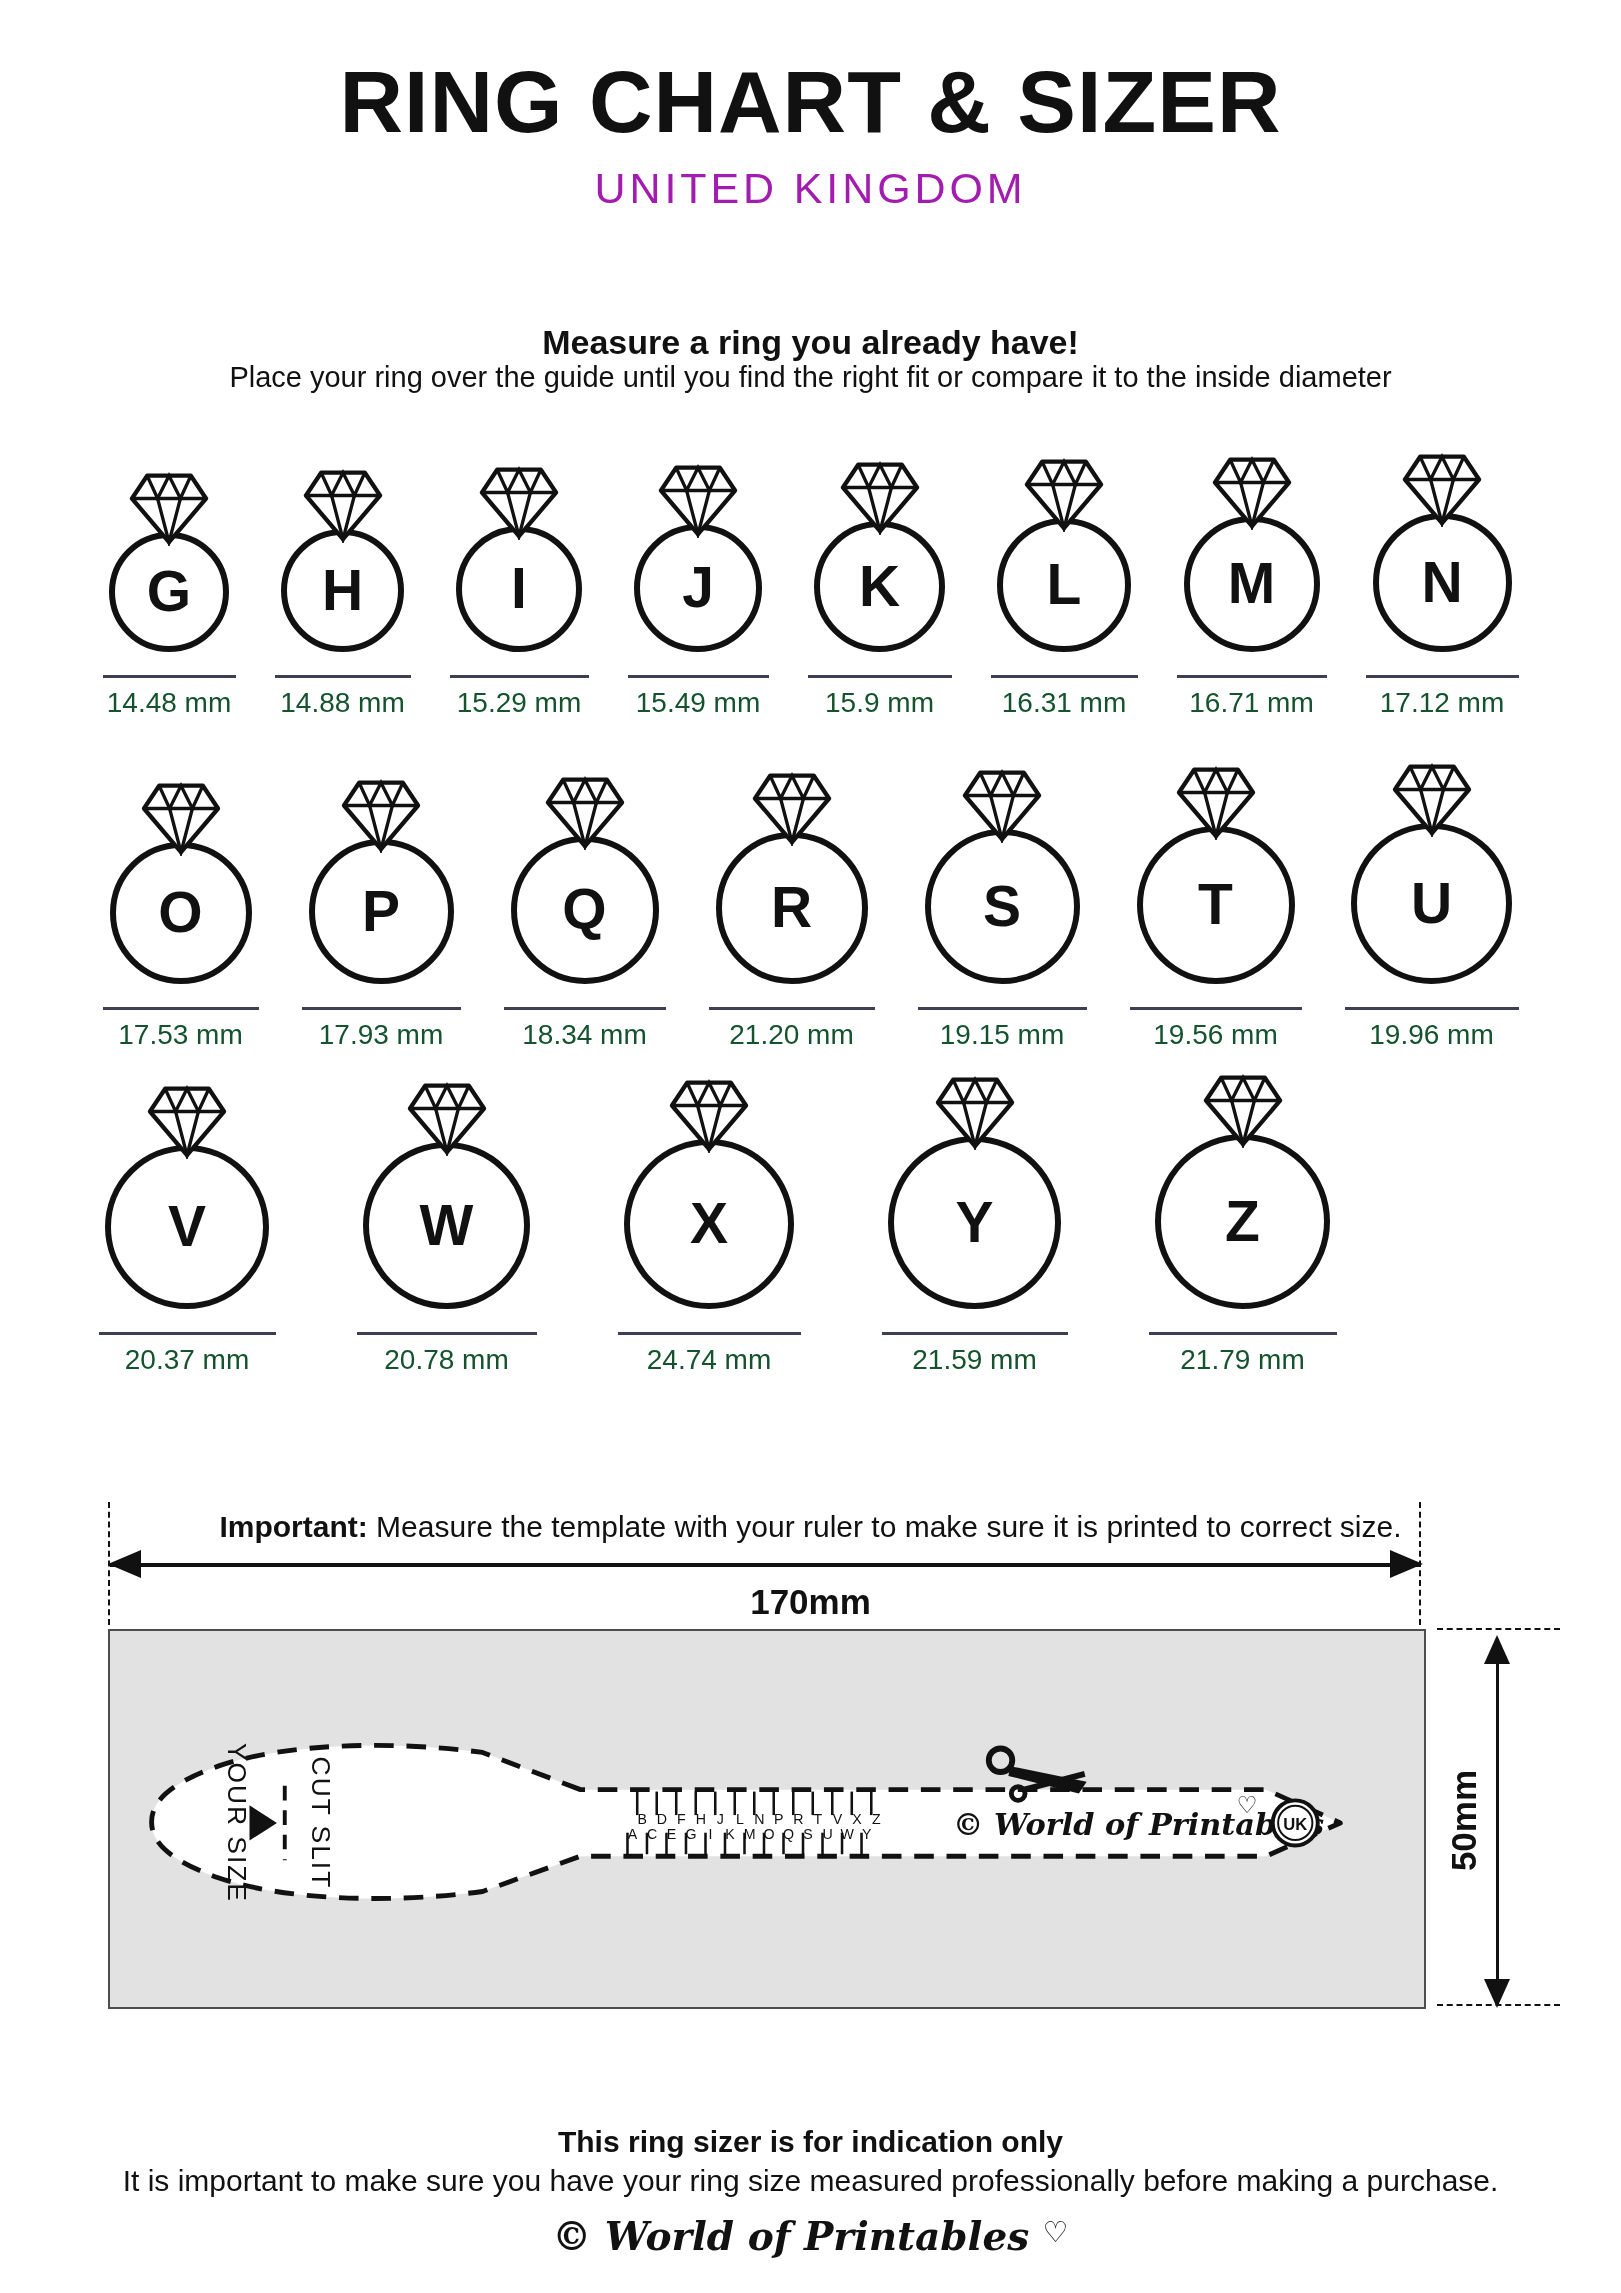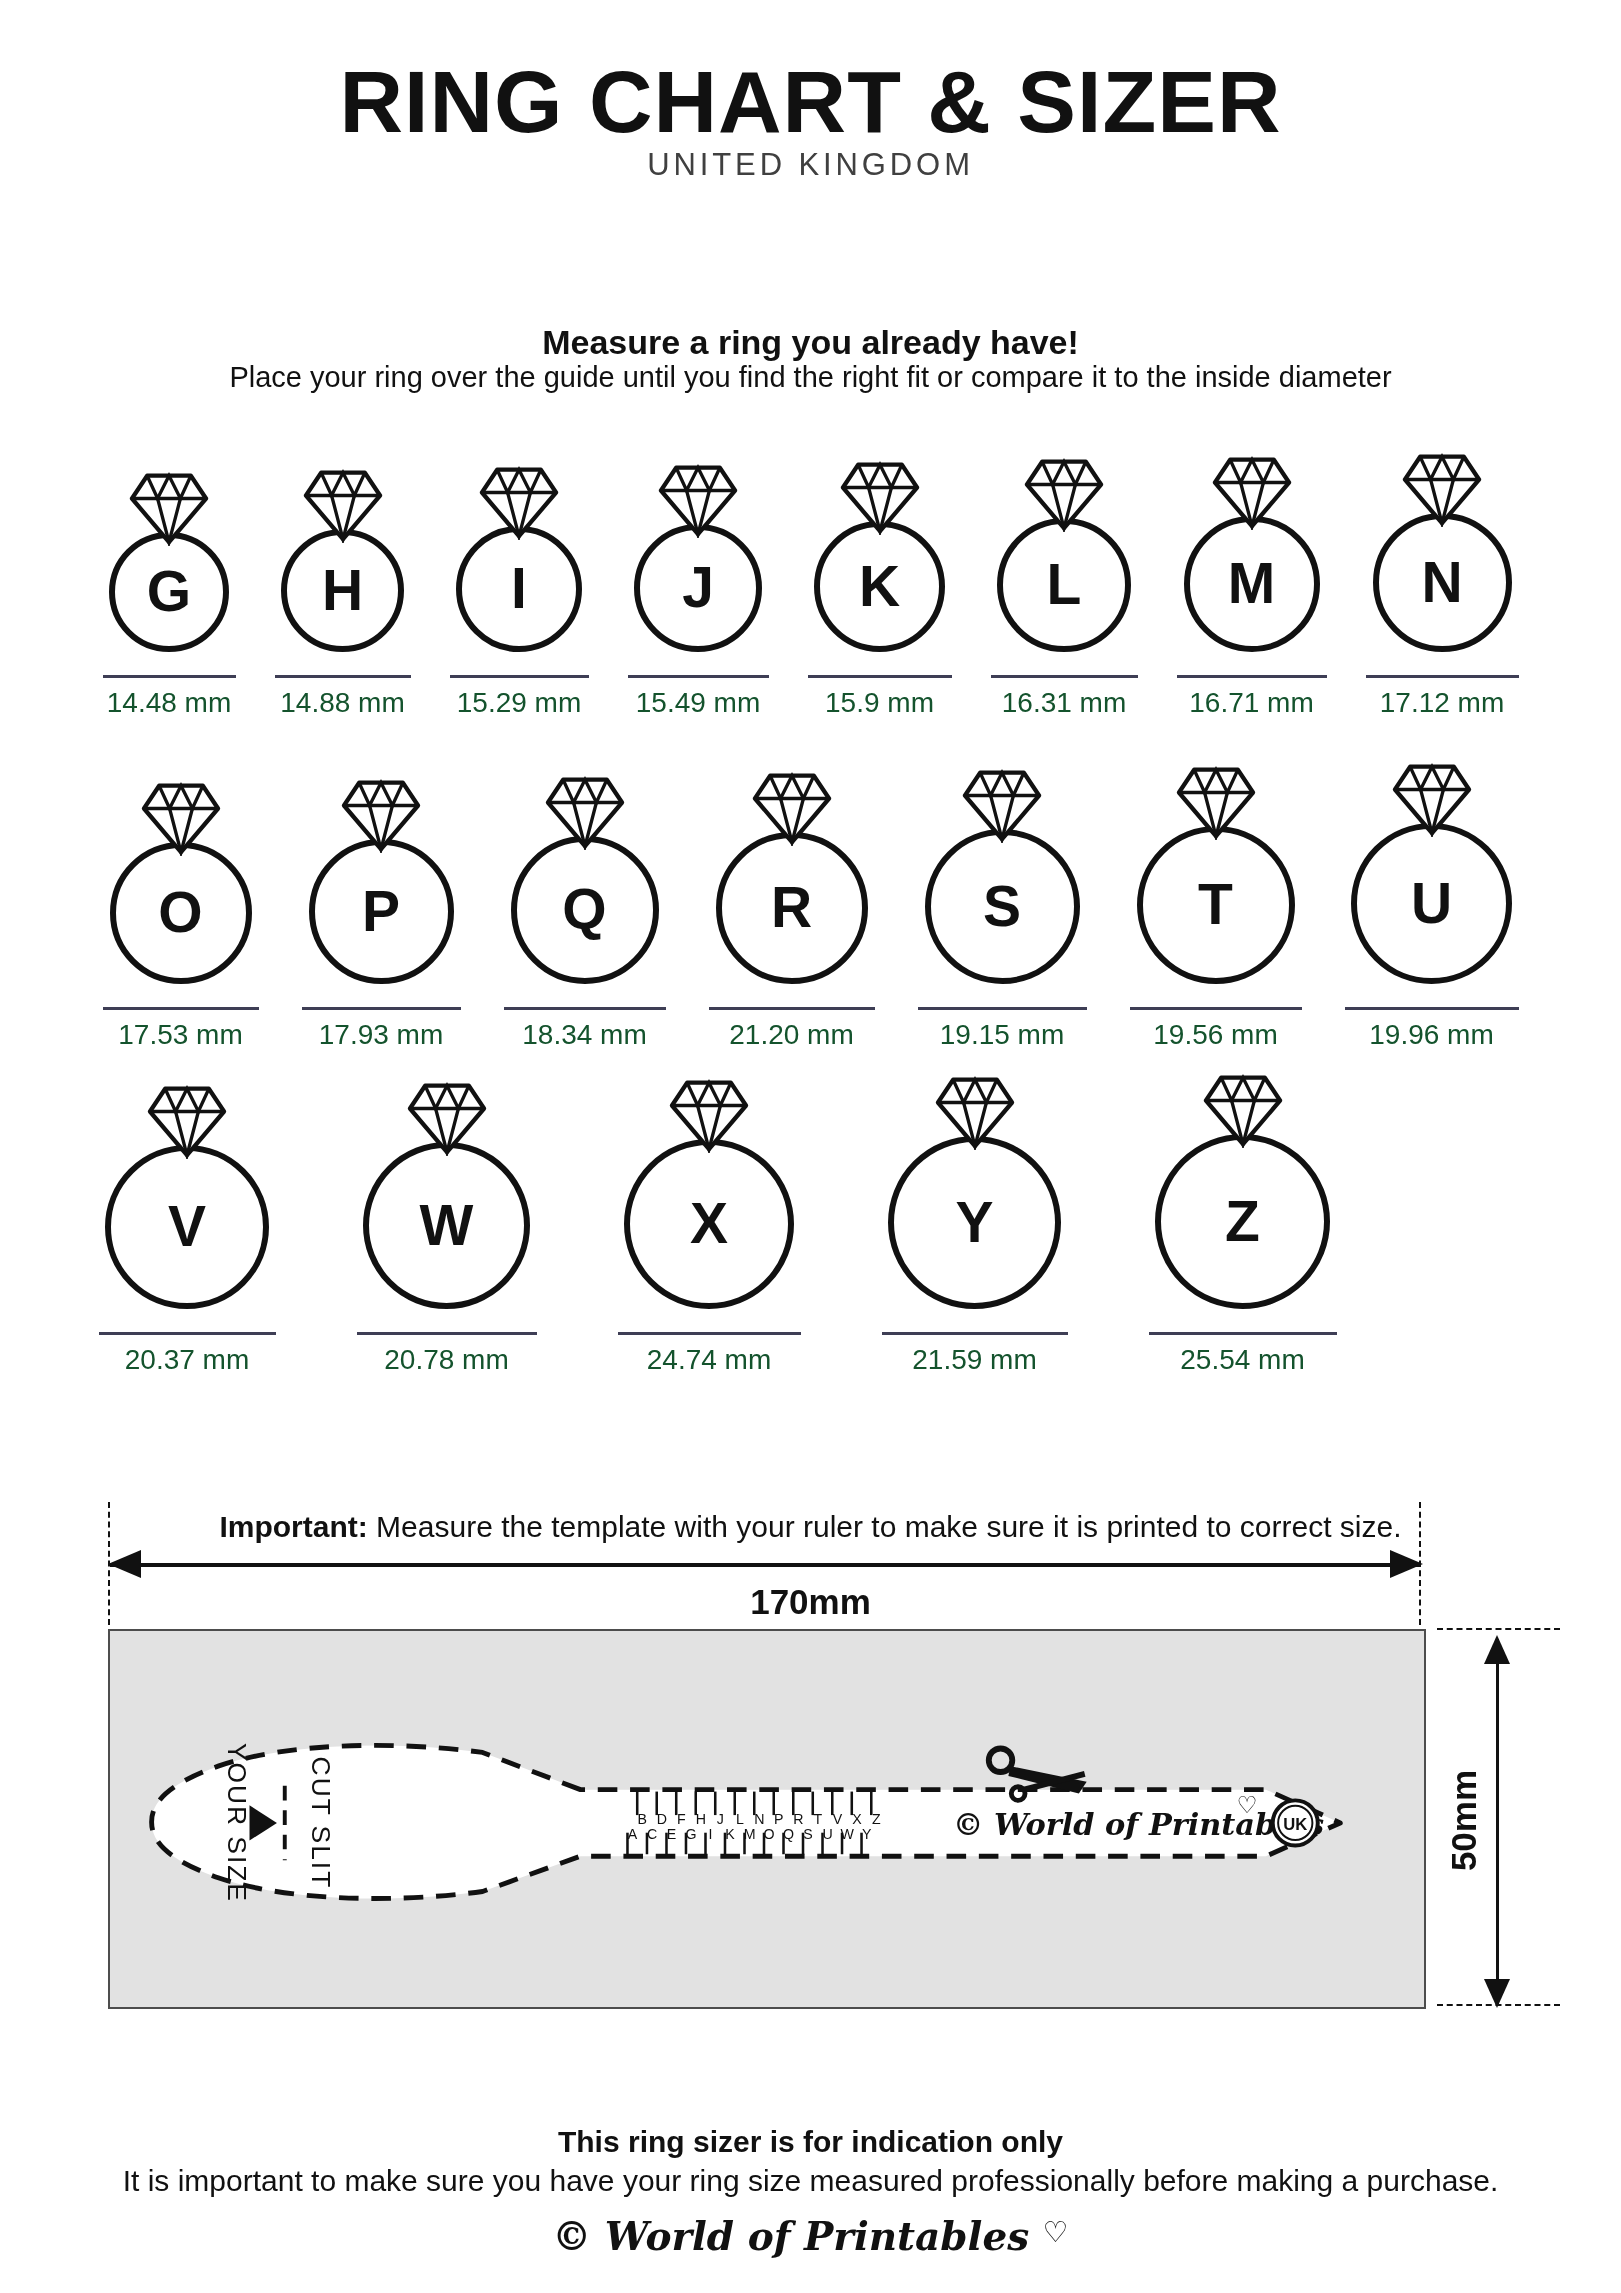--- a/index.html
+++ b/index.html
@@ -3,21 +3,21 @@
 <meta charset="utf-8">
 <style>
   html,body{margin:0;padding:0;}
   body{
     width:1621px;height:2294px;position:relative;background:#ffffff;
     font-family:"Liberation Sans", sans-serif;color:#111;overflow:hidden;
   }
   .center{left:0;width:100%;text-align:center;position:absolute;}
   
   .title{top:51px;font-size:88px;font-weight:800;letter-spacing:1px;}
-  .subtitle{top:147px;font-size:31px;font-weight:300;letter-spacing:3.9px;color:#404040;}
+  .subtitle{top:164px;font-size:43px;font-weight:300;letter-spacing:3.9px;color:#a21caf;}
   .instr-bold{top:323px;font-size:34px;font-weight:700;}
   .instr-text{top:361px;font-size:29px;font-weight:400;}
   
   .ring-row{position:absolute;left:0;width:100%;display:flex;justify-content:center;align-items:flex-end;}
   .row-0{bottom:1575px;gap:39px;}
   .row-1{bottom:1243px;gap:43px;}
   .row-2{bottom:918px;gap:81px;transform:translateX(-93px);}
   .ring{display:flex;flex-direction:column;align-items:center;}
   .gem{margin-bottom:-13.7px;position:relative;z-index:1;}
   .circle{border:6.9px solid #111;border-radius:50%;background:#fff;display:flex;align-items:center;justify-content:center;box-sizing:content-box;}
@@ -311,21 +311,21 @@
       <svg class="gem" width="86" height="76" viewBox="0 0 90 80">
         <polygon points="22,6 68,6 84,30 45,76 6,30" fill="#fff" stroke="#111" stroke-width="4.5" stroke-linejoin="round"></polygon>
         <line x1="6" y1="30" x2="84" y2="30" stroke="#111" stroke-width="3.5"></line>
         <polyline points="22,6 33,30 45,6 57,30 68,6" fill="none" stroke="#111" stroke-width="3.5"></polyline>
         <polyline points="33,30 45,76 57,30" fill="none" stroke="#111" stroke-width="3.5"></polyline>
       </svg>
       <div class="circle" style="width:163px;height:163px">
         <span class="letter">Z</span>
       </div>
       <div class="uline" style="width:188px;background:#3e3e55"></div>
-      <div class="mm">25.54 mm</div>
+      <div class="mm">21.79 mm</div>
     </div>
   </div>
 
 <div class="center important">
   <b>Important:</b><span> Measure the template with your ruler to make sure it is printed to correct size.</span>
 </div>
 <div class="dash-v" style="left:108px;top:1502px;height:123px;"></div>
 <div class="dash-v" style="left:1419px;top:1502px;height:123px;"></div>
 <div class="arrow-h"></div>
 <div class="center w-label">170mm</div>

